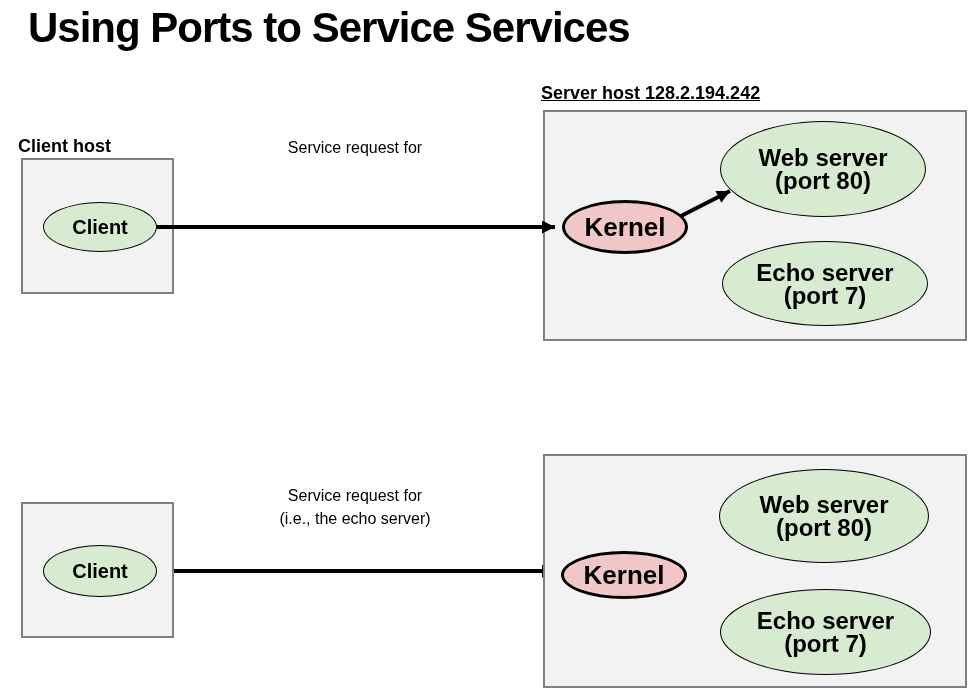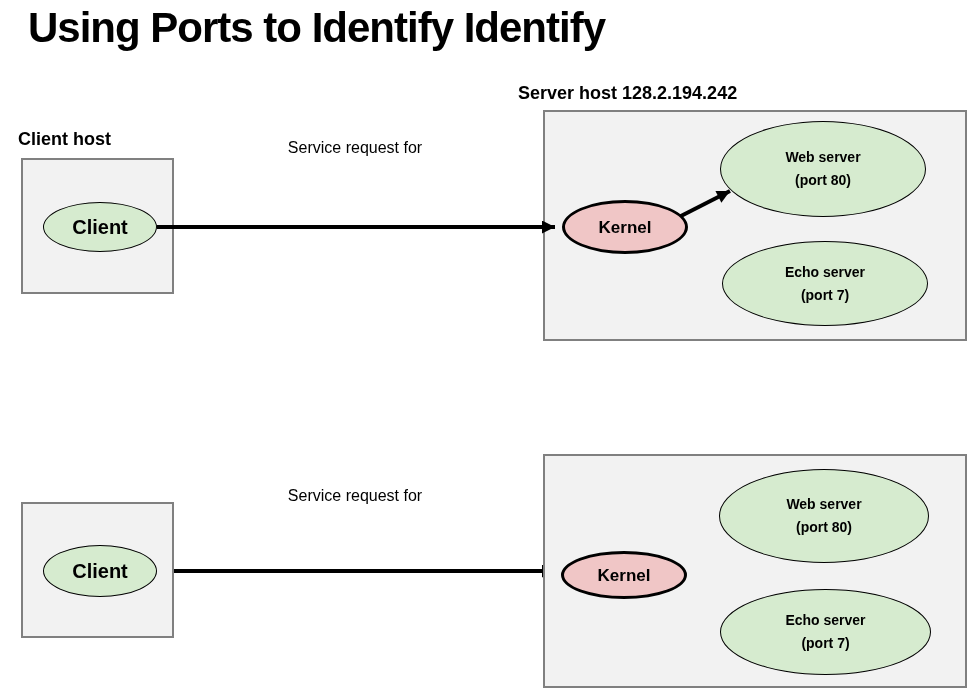--- a/index.html
+++ b/index.html
@@ -36,26 +36,26 @@
     flex-direction: column;
     align-items: center;
     justify-content: center;
     text-align: center;
     font-weight: 700;
     line-height: 23px;
   }
   .green {
     background: var(--ellipse-green, #d6ebcf);
     border: 1.5px solid #000;
-    font-size: 14px;
+    font-size: 24px;
   }
   .pink {
     background: var(--ellipse-pink, #f0c6c6);
     border: 3.5px solid #000;
-    font-size: 17px;
+    font-size: 26px;
   }
   .proc { font-size: 20px; }
   .request-label {
     width: 260px;
     text-align: center;
     font-size: 16px;
     font-weight: 400;
     line-height: 23px;
     white-space: nowrap;
   }
@@ -65,45 +65,45 @@
     width: 976px; height: 698px;
     pointer-events: none;
   }
   .arrow-line {
     stroke: var(--arrow-color, #000);
     stroke-width: 4;
     fill: none;
   }
 
   
-  .d1-client-host-label { left: 18px;  top: 129px; }
+  .d1-client-host-label { left: 18px;  top: 136px; }
   .d1-client-box        { left: 21px;  top: 158px; width: 153px; height: 136px; }
   .d1-client-ellipse    { left: 43px;  top: 202px; width: 114px; height: 50px;  }
   .d1-request           { left: 225px; top: 136px; }
-  .d1-server-host-label { left: 518px; top: 83px;  }
+  .d1-server-host-label { left: 541px; top: 83px; text-decoration: underline;  }
   .d1-server-box        { left: 543px; top: 110px; width: 424px; height: 231px; }
   .d1-kernel            { left: 562px; top: 200px; width: 126px; height: 54px;  }
   .d1-web               { left: 720px; top: 121px; width: 206px; height: 96px;  }
   .d1-echo              { left: 722px; top: 241px; width: 206px; height: 85px;  }
 
   
   .d2-client-box        { left: 21px;  top: 502px; width: 153px; height: 136px; }
   .d2-client-ellipse    { left: 43px;  top: 545px; width: 114px; height: 52px;  }
   .d2-request           { left: 225px; top: 484px; }
   .d2-server-box        { left: 543px; top: 454px; width: 424px; height: 234px; }
   .d2-web               { left: 719px; top: 469px; width: 210px; height: 94px;  }
   .d2-kernel            { left: 561px; top: 551px; width: 126px; height: 48px;  }
   .d2-echo              { left: 720px; top: 589px; width: 211px; height: 86px;  }
 </style>
 </head>
 <body>
 
 <div class="page">
 
-  <h1 class="abs title">Using Ports to Identify Identify</h1>
+  <h1 class="abs title">Using Ports to Service Services</h1>
 
   <div class="abs host-label d1-client-host-label">Client host</div>
 
   <div class="abs host-box d1-client-box"></div>
 
   <div class="abs host-label d1-server-host-label">Server host 128.2.194.242</div>
 
   <div class="abs host-box d1-server-box"></div>
 
   <div class="abs request-label d1-request">
@@ -139,20 +139,21 @@
     <span>Echo server</span>
     <span>(port 7)</span>
   </div>
 
   <div class="abs host-box d2-client-box"></div>
 
   <div class="abs host-box d2-server-box"></div>
 
   <div class="abs request-label d2-request">
     <div>Service request for</div>
+    <div>(i.e., the echo server)</div>
   </div>
 
   <div class="abs ellipse green proc d2-client-ellipse">
     <span>Client</span>
   </div>
 
   <div class="abs ellipse pink d2-kernel">
     <span>Kernel</span>
   </div>
 

